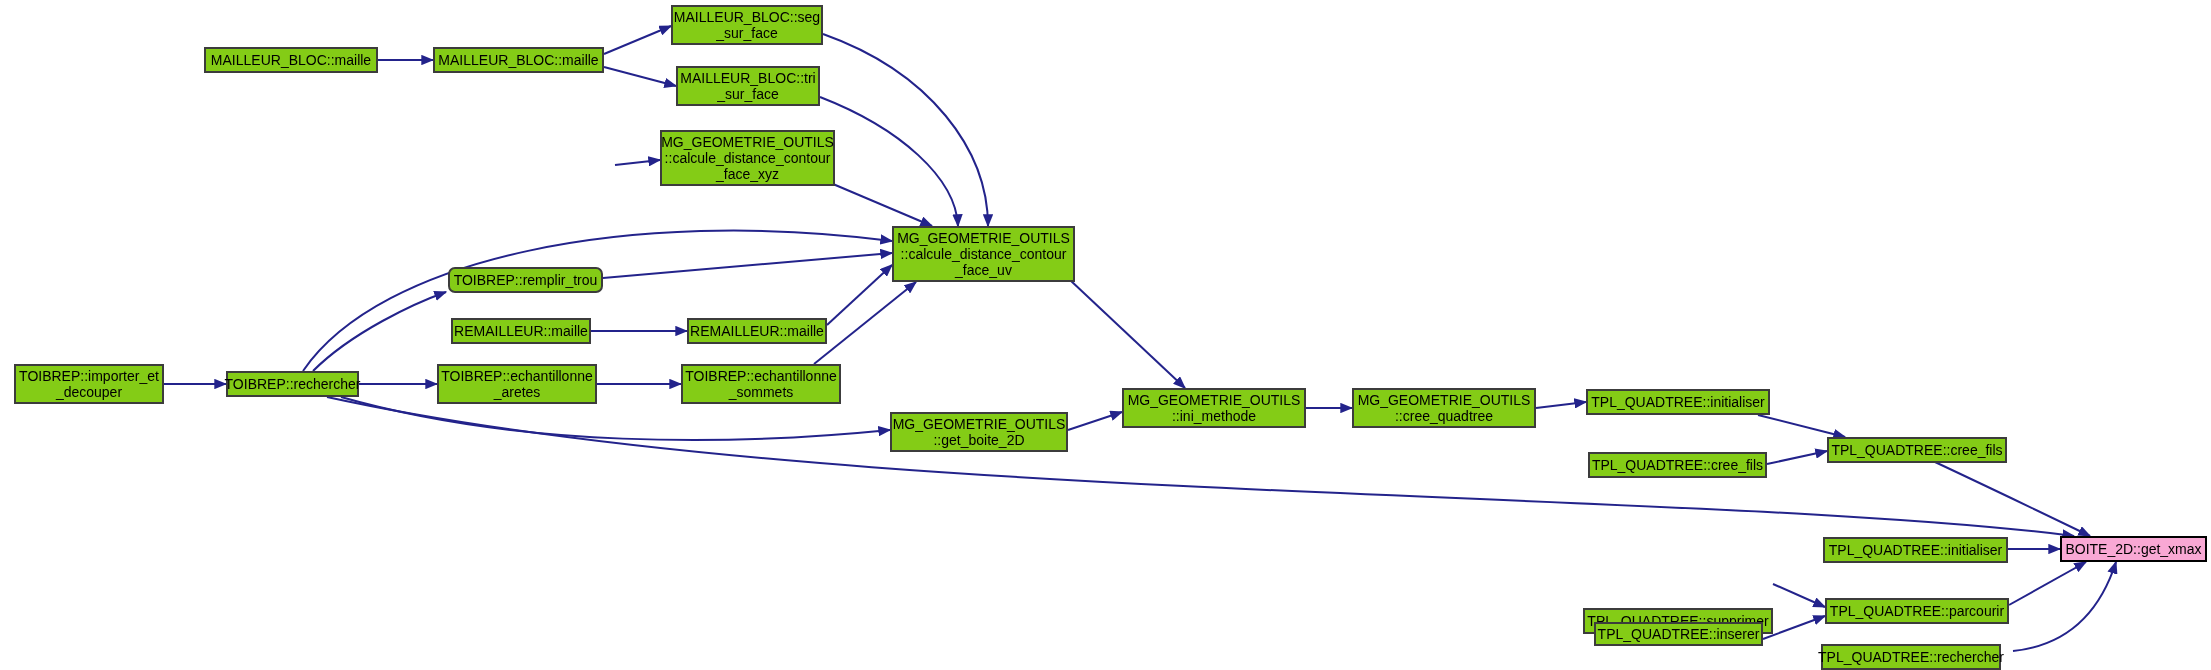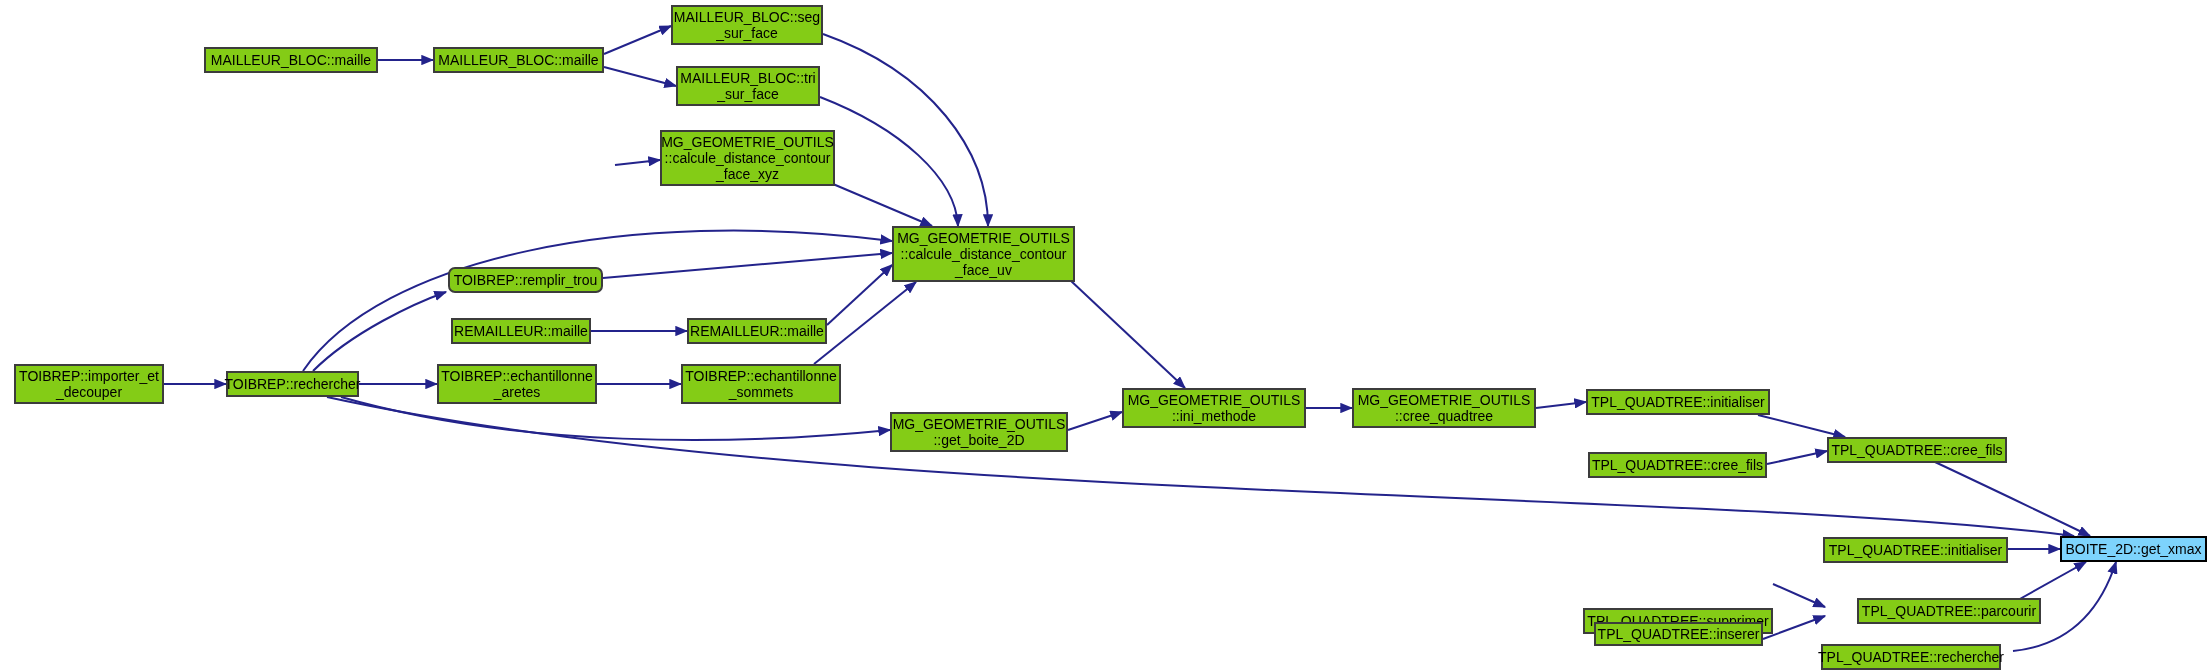--- a/index.html
+++ b/index.html
@@ -30,21 +30,21 @@
     align-items: center;
     justify-content: center;
     text-align: center;
     font-size: 14px;
     line-height: 16px;
     color: #000000;
     white-space: nowrap;
     cursor: pointer;
   }
   .node.highlighted {
-    background: #7dd3fc;
+    background: #f9a8d4;
     border-color: #000000;
     cursor: default;
   }
   .node .line { pointer-events: none; }
 </style>
 </head>
 <body>
 
 <div class="canvas" id="graph-canvas" style="background: rgb(255, 255, 255);">
   <svg class="edges-layer" width="2211" height="670" viewBox="0 0 2211 670" xmlns="http://www.w3.org/2000/svg" id="edges-svg">
@@ -158,21 +158,21 @@
     </div>
     <div class="node" title="TPL_QUADTREE::initialiser" style="left: 1823px; top: 537px; width: 185px; height: 26px;">
       <div class="line">TPL_QUADTREE::initialiser</div>
     </div>
     <div class="node highlighted" title="BOITE_2D::get_xmax" style="left: 2060px; top: 536px; width: 147px; height: 26px;">
       <div class="line">BOITE_2D::get_xmax</div>
     </div>
     <div class="node" title="TPL_QUADTREE::supprimer" style="left: 1583px; top: 568px; width: 190px; height: 26px; margin-top: 40px;">
       <div class="line">TPL_QUADTREE::supprimer</div>
     </div>
-    <div class="node" title="TPL_QUADTREE::parcourir" style="left: 1825px; top: 598px; width: 184px; height: 26px; margin-left: 32px;">
+    <div class="node" title="TPL_QUADTREE::parcourir" style="left: 1825px; top: 598px; width: 184px; height: 26px;">
       <div class="line">TPL_QUADTREE::parcourir</div>
     </div>
     <div class="node" title="TPL_QUADTREE::inserer" style="left: 1594px; top: 622px; width: 169px; height: 24px;">
       <div class="line">TPL_QUADTREE::inserer</div>
     </div>
     <div class="node" title="TPL_QUADTREE::rechercher" style="left: 1821px; top: 644px; width: 180px; height: 26px;">
       <div class="line">TPL_QUADTREE::rechercher</div>
     </div>
   </div>
 

